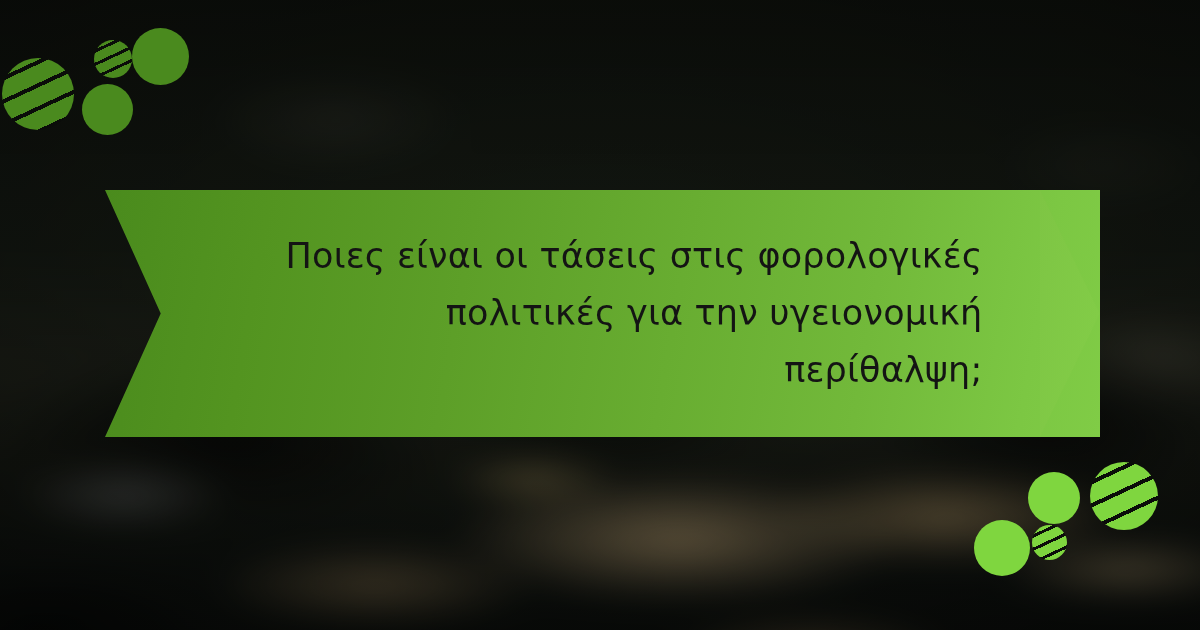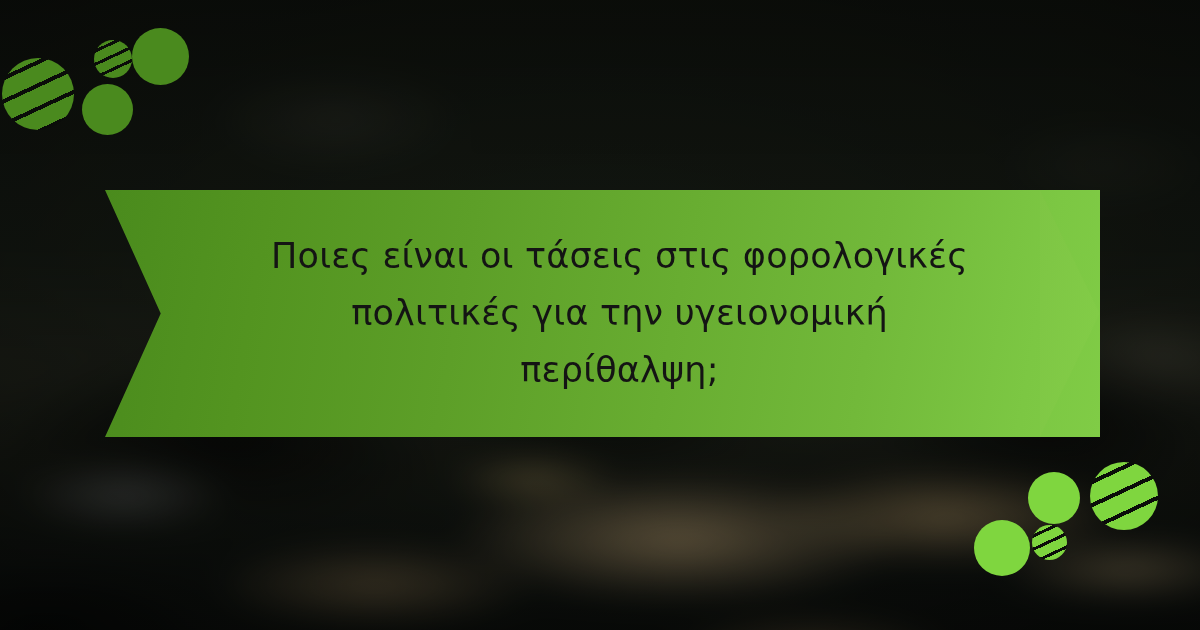--- a/index.html
+++ b/index.html
@@ -130,21 +130,21 @@
     width: 60px;
     height: 247px;
     background: linear-gradient(100deg, #7ec544 0%, #83ce48 100%);
     clip-path: polygon(0% 0%, 0% 100%, 100% 50%);
     -webkit-clip-path: polygon(0% 0%, 0% 100%, 100% 50%);
     filter: drop-shadow(3px 4px 10px rgba(0,0,0,0.40));
   }
 
   #banner-text {
     width: 760px;
-    text-align: center;
+    text-align: right;
     color: #141414;
     font-family: "DejaVu Sans", sans-serif;
     font-size: 35px;
     font-weight: 400;
     line-height: 1.62;
     letter-spacing: 0.2px;
     padding-left: 34px;
   }
 </style>
 </head>

